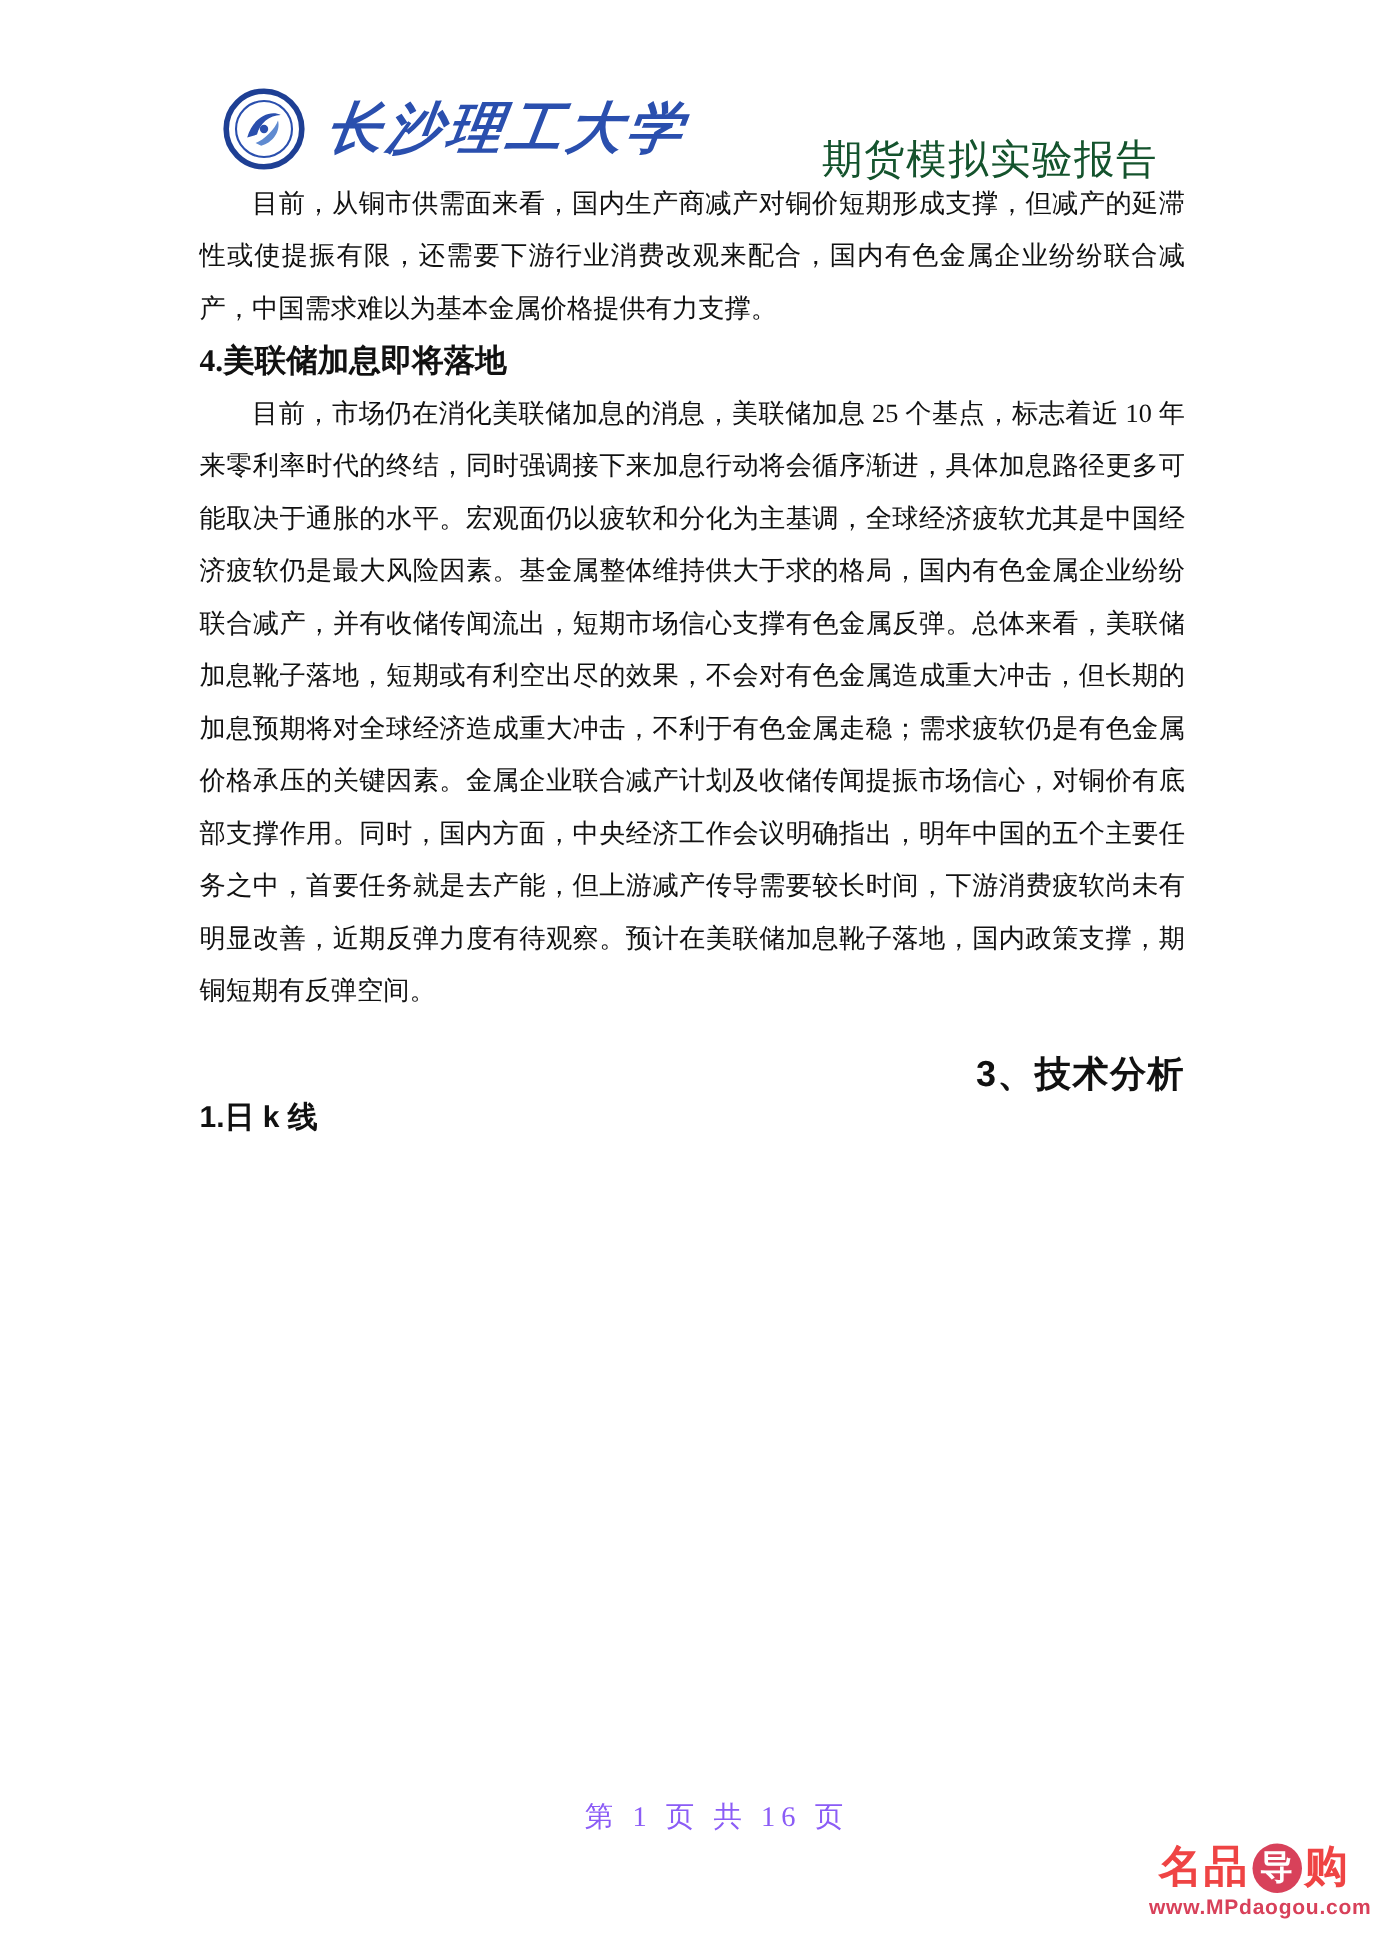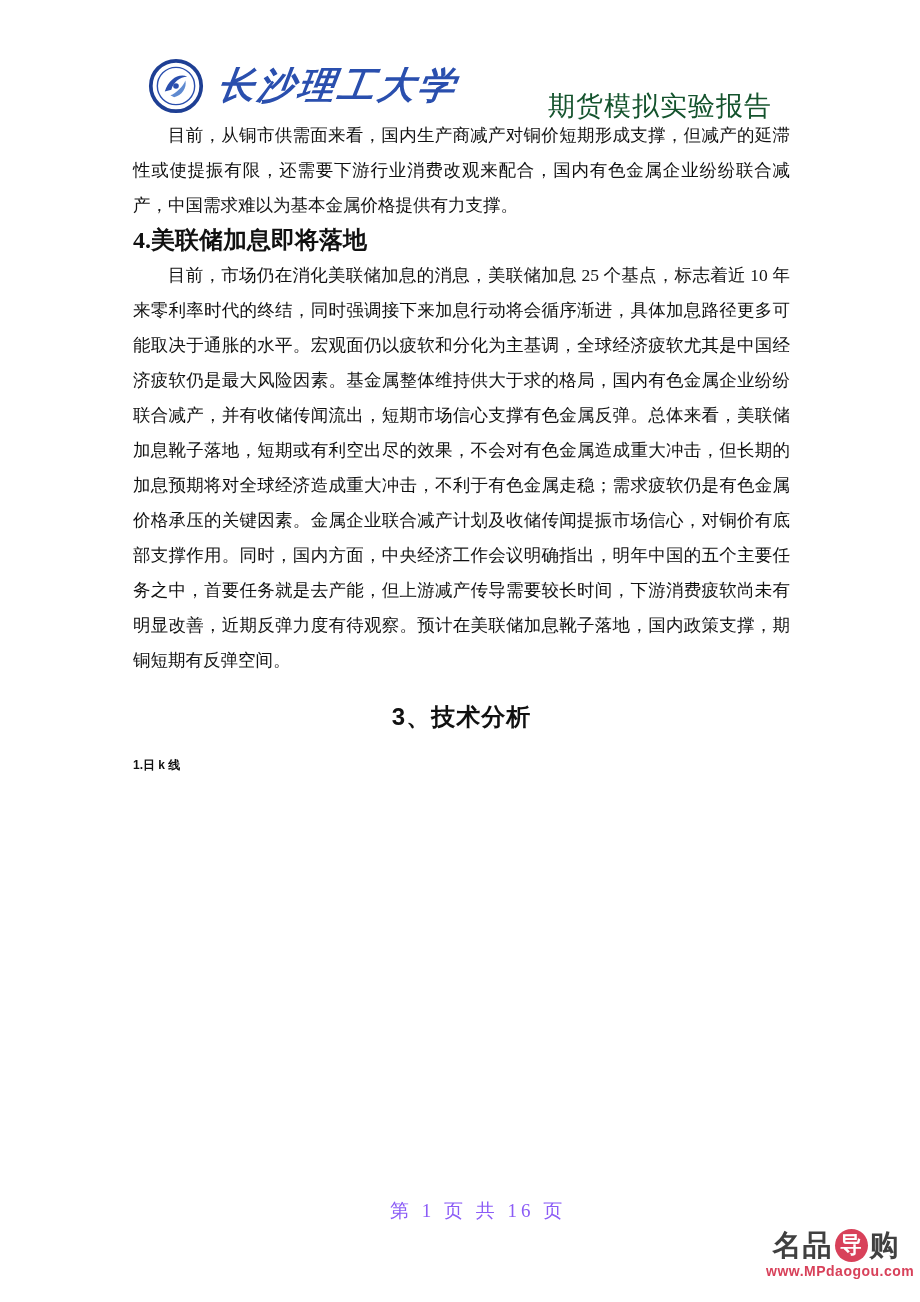--- a/index.html
+++ b/index.html
@@ -48,39 +48,38 @@
     left: 133px;
     top: 118px;
     width: 657px;
     font-size: 17.5px;
     line-height: 35px;
     text-align: justify;
     text-justify: inter-ideograph;
   }
   .para { text-indent: 2em; }
   .h-bold-serif {
-    font-size: 24px;
+    font-size: 21px;
     line-height: 35px;
     font-weight: bold;
     text-align: left;
   }
   .h-chapter {
     margin-top: 24px;
     font-family: "Liberation Sans", "DejaVu Sans", sans-serif;
     font-weight: bold;
     font-size: 24px;
     line-height: 30px;
     letter-spacing: 1px;
-    text-align: center;
+    text-align: right;
   }
   .h-sub {
-    margin-top: 20px;
     font-family: "Liberation Sans", "DejaVu Sans", sans-serif;
     font-weight: bold;
-    font-size: 12px;
+    font-size: 20px;
     line-height: 26px;
     text-align: left;
   }
 
   
   .footer {
     position: absolute;
     left: 0;
     top: 1198px;
     width: 100%;
@@ -97,21 +96,21 @@
     right: 14px;
     top: 1228px;
     width: 140px;
     text-align: center;
     font-family: "Liberation Sans", "DejaVu Sans", sans-serif;
   }
   .wm-row { display: flex; align-items: center; justify-content: center; gap: 1px; }
   .wm-char {
     font-size: 29px;
     font-weight: bold;
-    color: #404040;
+    color: #ef4444;
     letter-spacing: 1px;
     line-height: 34px;
   }
   .wm-circle {
     width: 33px; height: 33px;
     border-radius: 50%;
     background: #d8415a;
     color: #ffffff;
     font-size: 22px;
     font-weight: bold;

